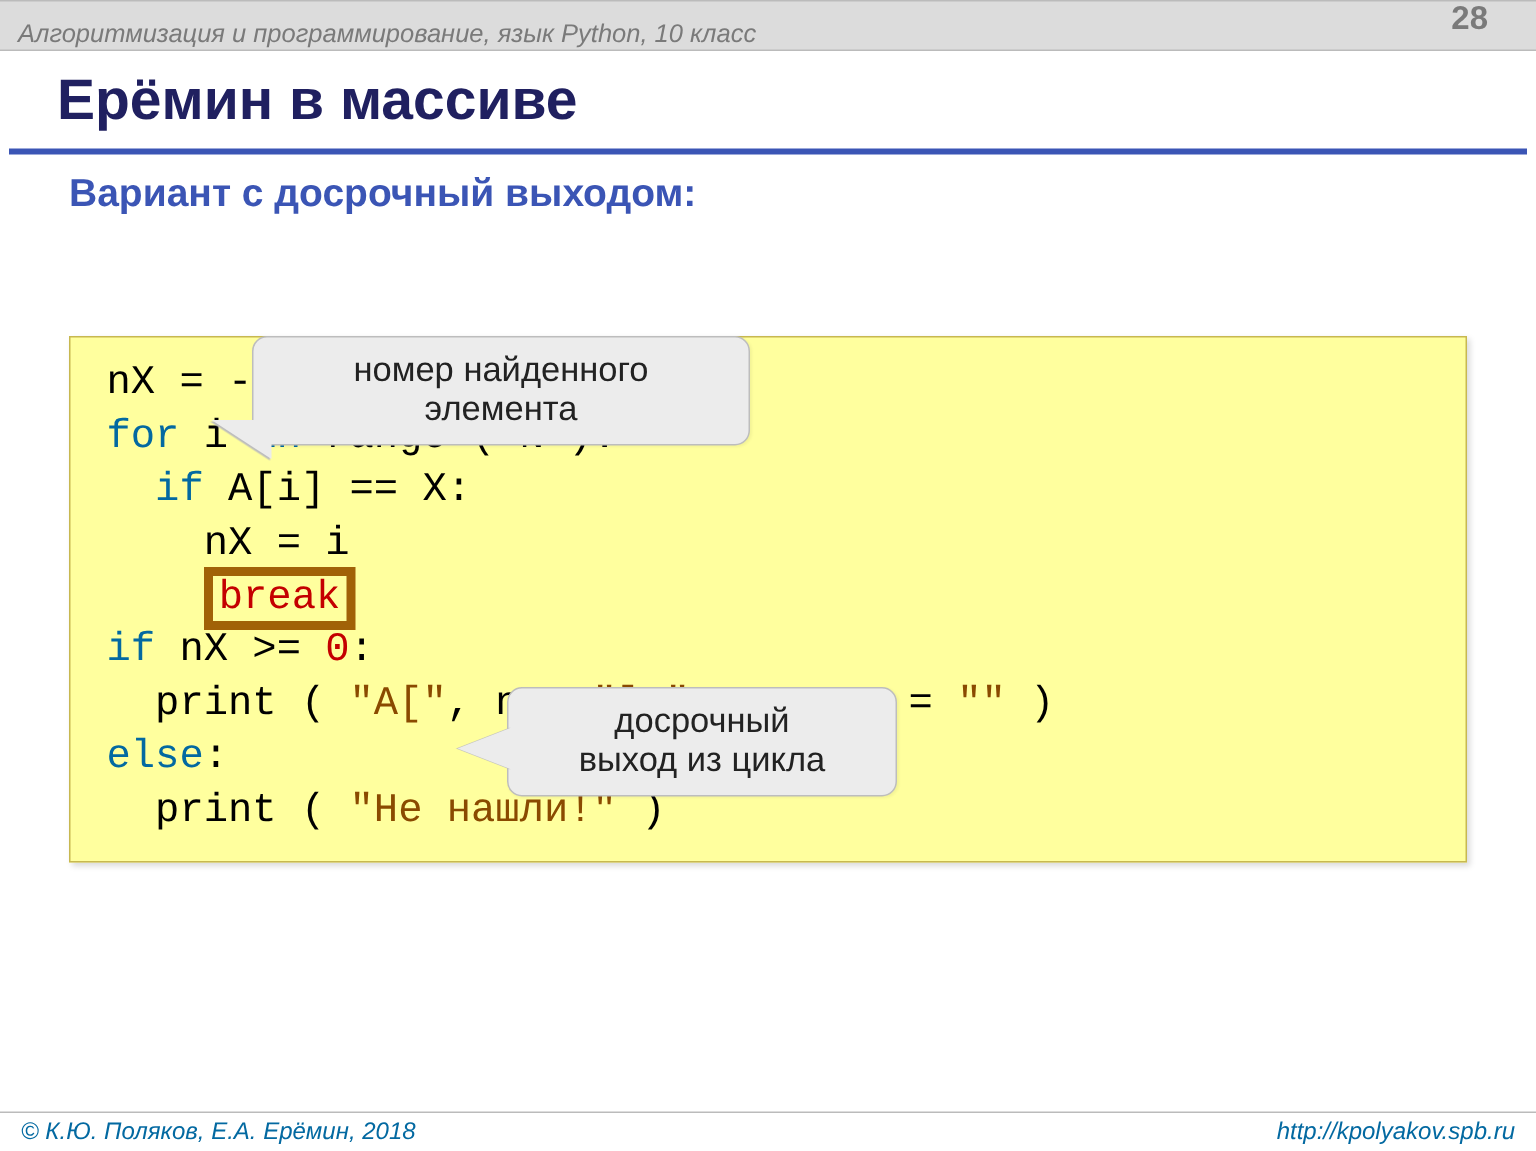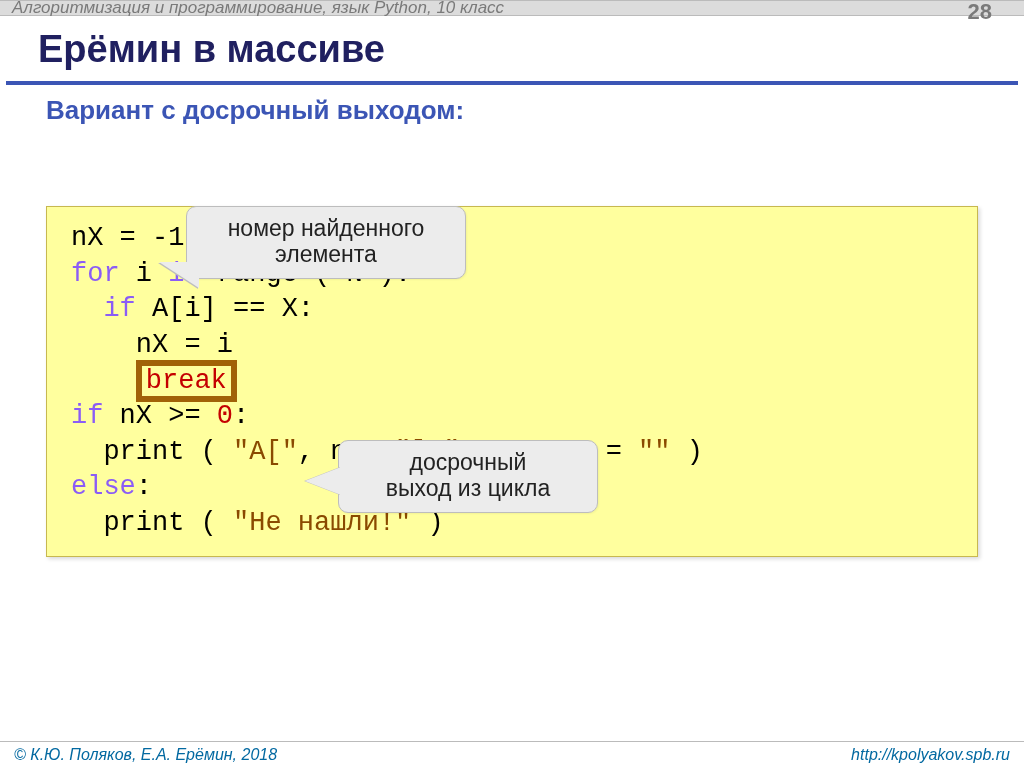--- a/index.html
+++ b/index.html
@@ -8,23 +8,23 @@
     height: 767px;
     background: #ffffff;
     font-family: Arial, Helvetica, sans-serif;
     position: relative;
     overflow: hidden;
   }
   .header-bar {
     background: #dcdcdc;
     border-top: 1px solid #bbb;
     border-bottom: 1px solid #bbb;
-    height: 16px;
+    height: 34px;
     display: flex;
-    align-items: center;
+    align-items: flex-end;
     padding: 0 12px;
     position: relative;
   }
   .header-bar .course {
     color: #7a7a7a;
     font-style: italic;
     font-size: 17px;
   }
   .header-bar .page-num {
     position: absolute;
@@ -63,21 +63,21 @@
     border: 1px solid #bdbdbd;
     border-radius: 10px;
     padding: 8px 20px 10px 20px;
     font-size: 23px;
     color: #222;
     text-align: center;
     line-height: 1.15;
     z-index: 5;
     box-shadow: 1px 1px 2px rgba(0,0,0,0.05);
   }
-  .callout1 { left: 186px; top: 0px; width: 280px; }
+  .callout1 { left: 168px; top: 0px; width: 332px; }
   .callout1::after {
     content: "";
     position: absolute;
     left: -28px; bottom: -10px;
     width: 0; height: 0;
     border-top: 26px solid #ececec;
     border-left: 40px solid transparent;
     filter: drop-shadow(-1px 1px 0 #bdbdbd);
   }
   .callout2 { left: 338px; top: 234px; width: 260px; }
@@ -97,21 +97,21 @@
     background: #ffff9e;
     border: 1px solid #c7b850;
     box-shadow: 2px 2px 4px rgba(0,0,0,0.15);
     padding: 14px 24px 14px 24px;
     font-family: "Courier New", monospace;
     font-size: 27px;
     line-height: 1.32;
     white-space: pre;
     color: #000;
   }
-  .kw { color: #8b5cf6; }
+  .kw { color: #0369a1; }
   .hl-break {
     color: #c40000;
     border: 6px solid #a16207;
     padding: 0 4px;
     text-align: center;
   }
   .str { color: #8a4a00; }
   .num-neg { color: #000; }
   .hl-zero { color: #c40000; }
   .footer {

